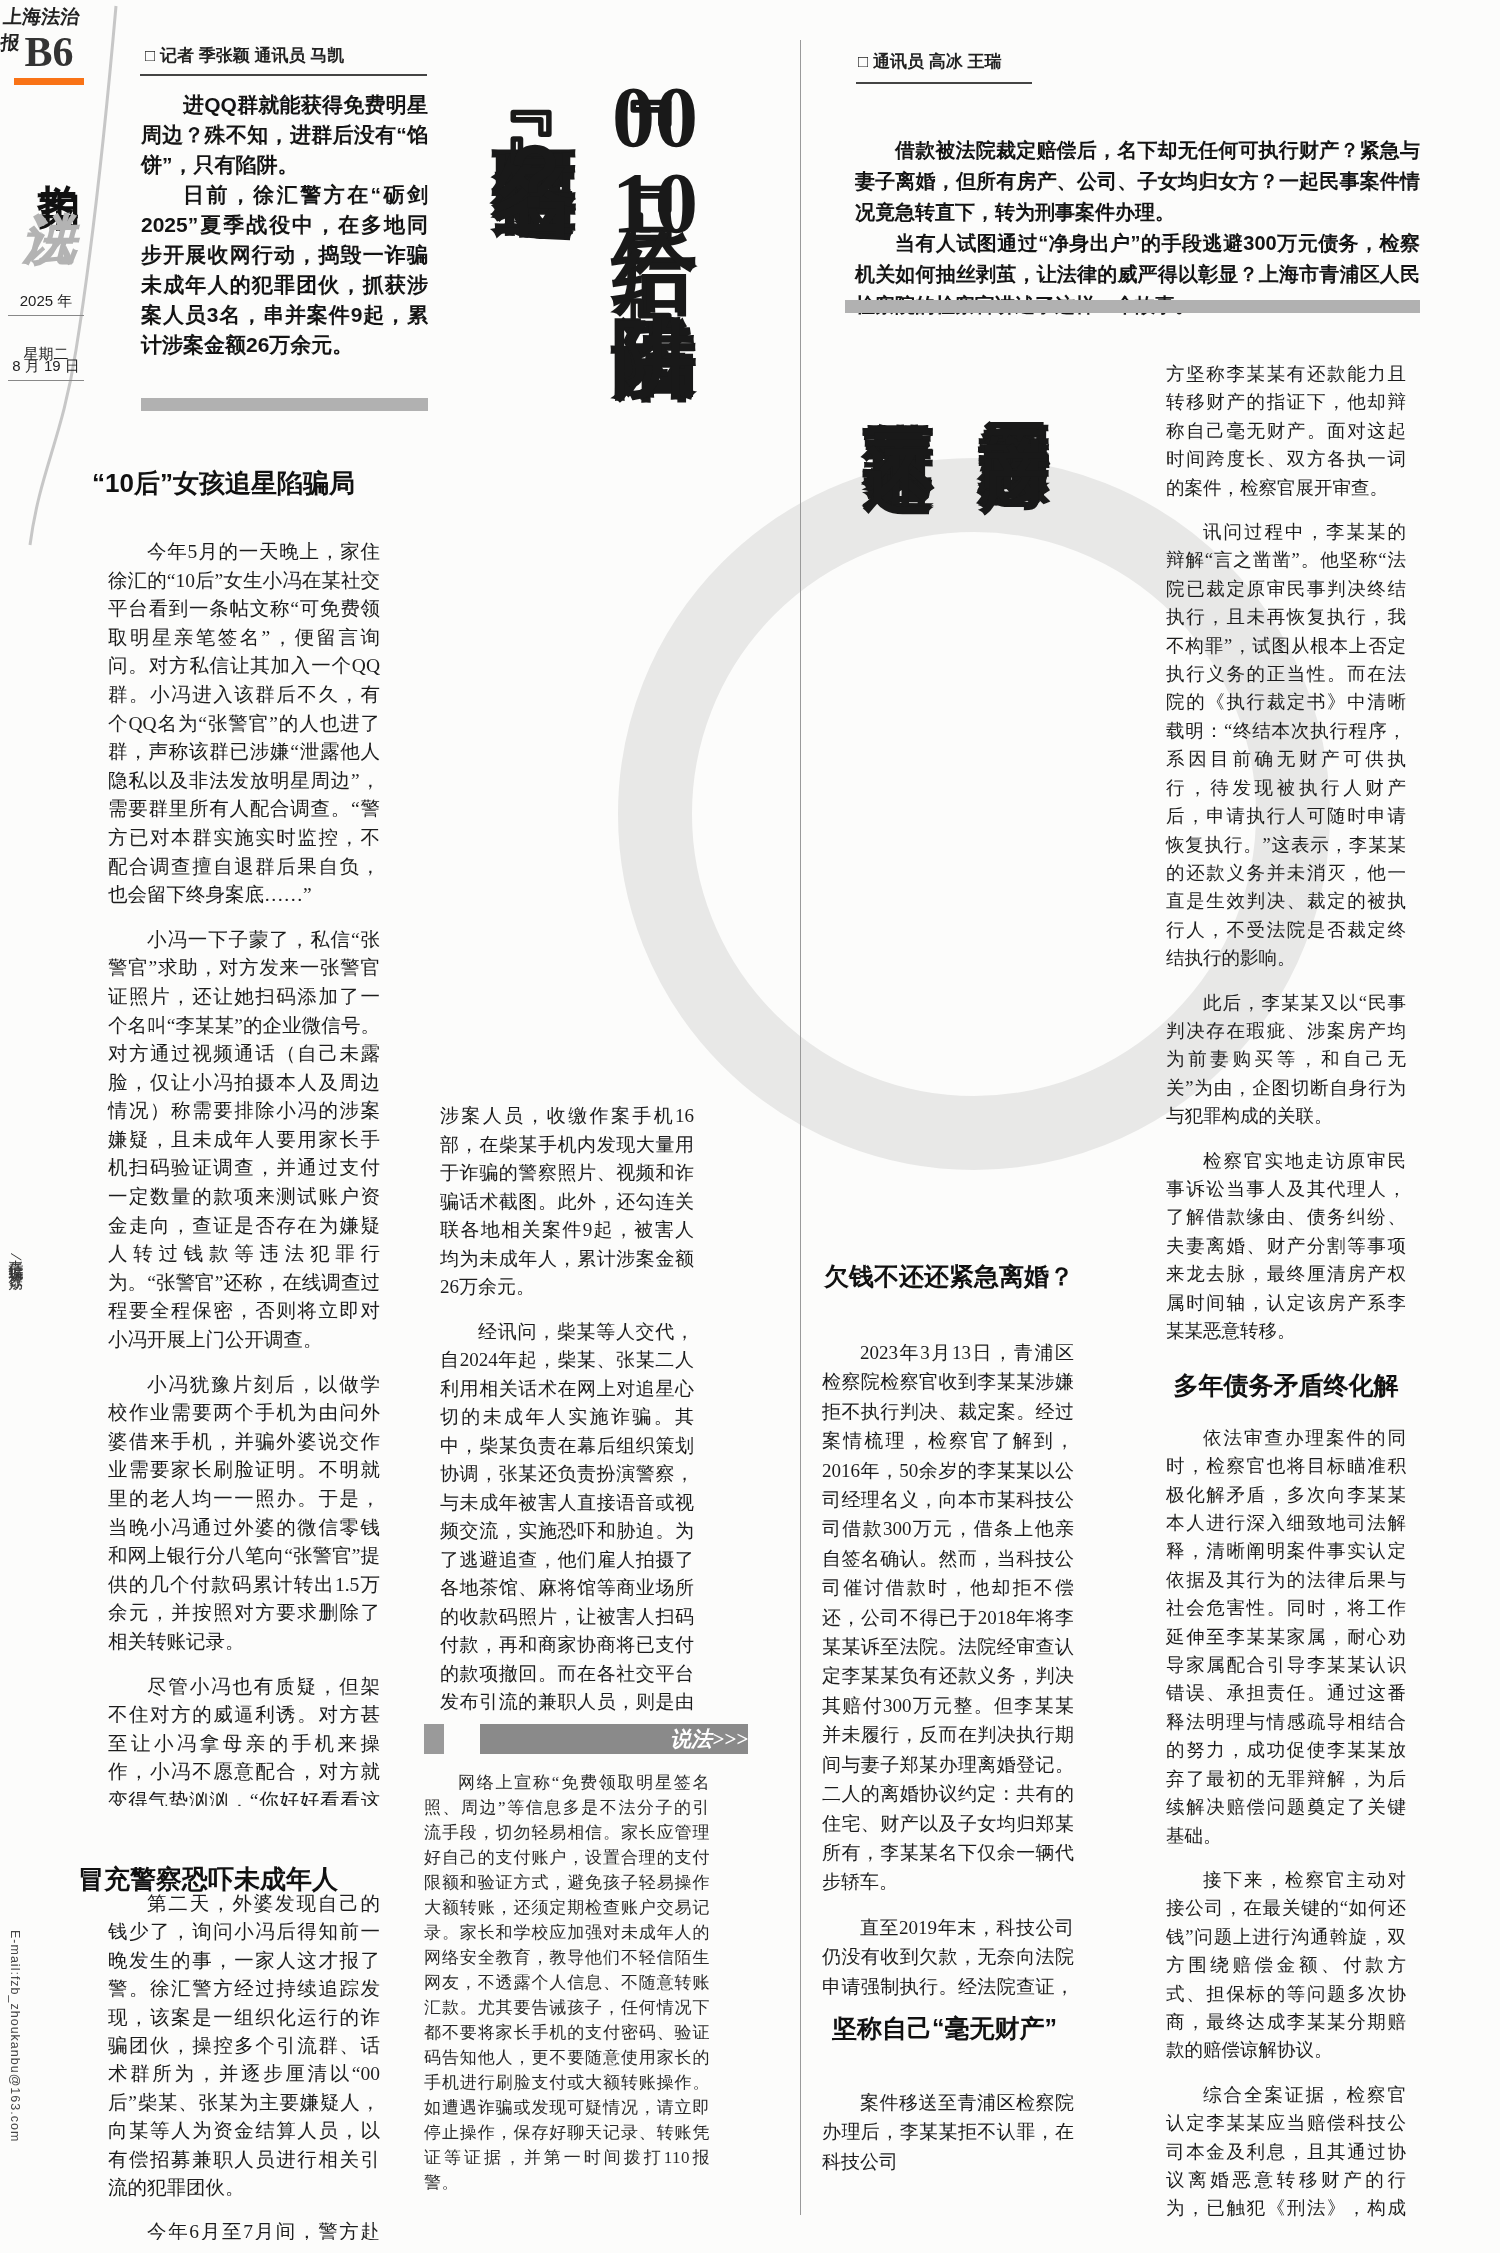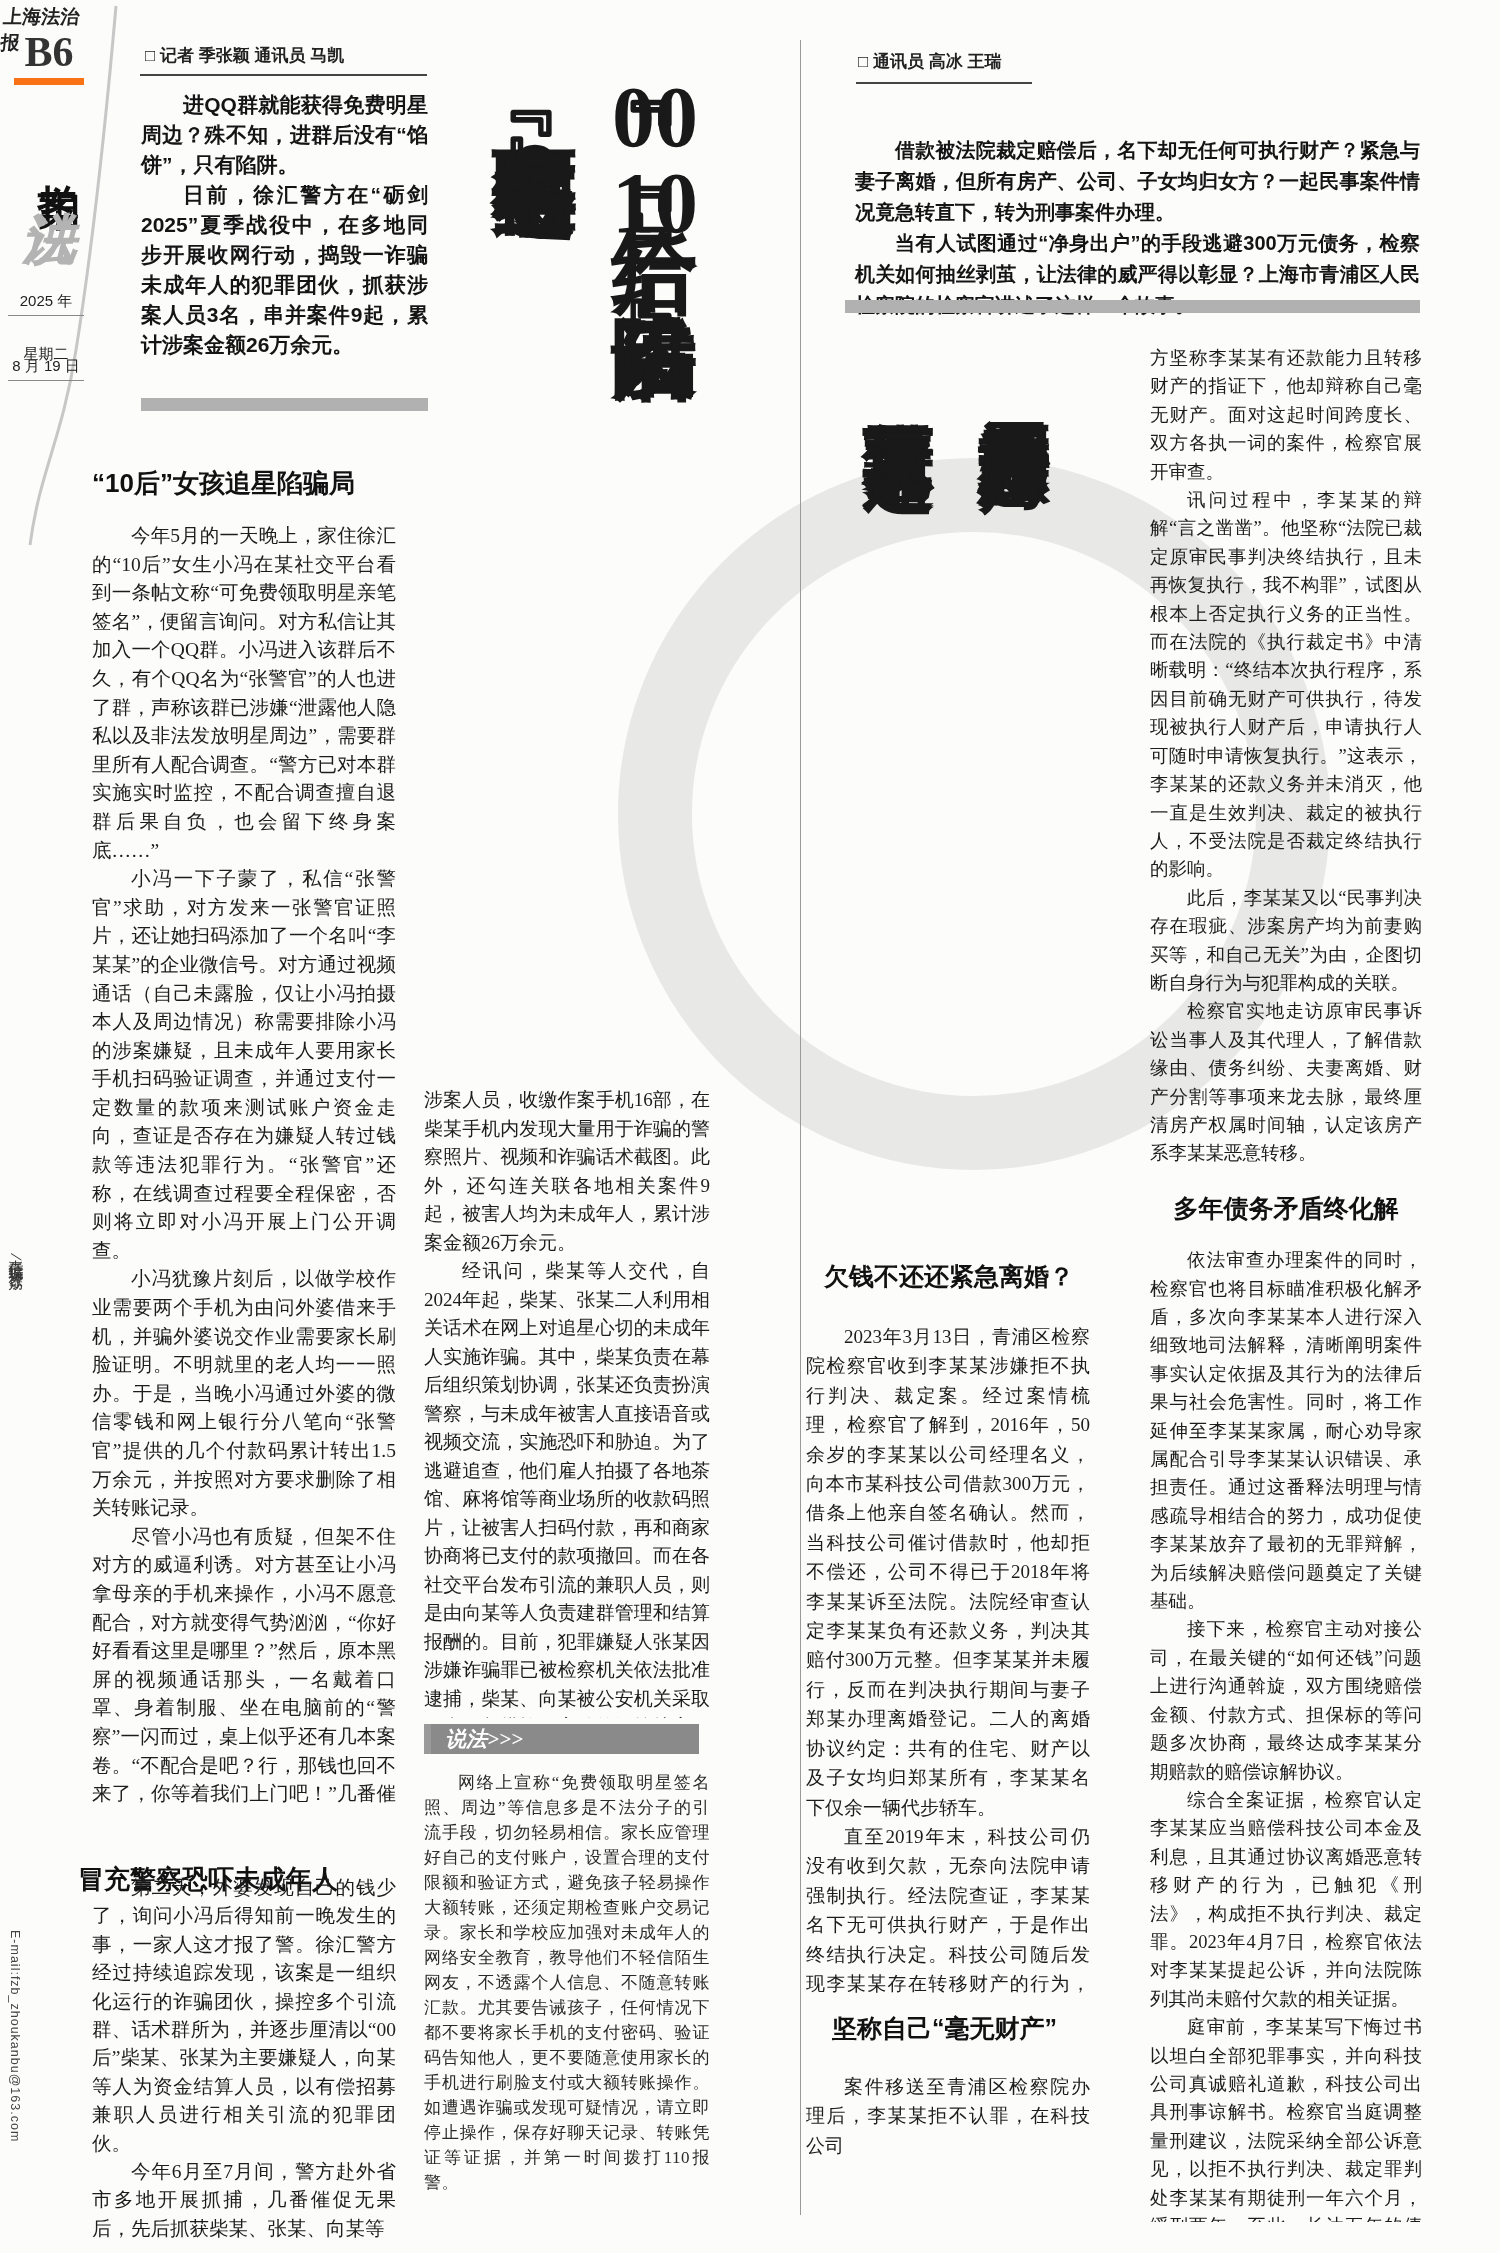--- a/index.html
+++ b/index.html
@@ -26,21 +26,21 @@
       font-family:"Liberation Sans",sans-serif;letter-spacing:1px;}
   
   .divider{left:800px;top:40px;width:1px;height:2175px;background:#9a9a9a;}
   .byline{font-family:"Liberation Sans",sans-serif;font-weight:bold;font-size:17px;color:#222;}
   .b-rule{height:2px;background:#444;}
   .lead{font-family:"Liberation Sans",sans-serif;font-weight:bold;color:#141414;text-align:justify;}
   .lead p{margin:0;text-indent:2em;}
   .graybar{height:13px;background:#b1b1b1;}
   .sec-head{font-family:"Liberation Sans",sans-serif;font-weight:bold;font-size:26px;color:#111;white-space:nowrap;}
   .body-col{text-align:justify;}
-  .body-col p{margin:0;text-indent:2em;}
+  .body-col p{margin:16px;text-indent:2em;}
   .body-col p.noindent{text-indent:0;}
   
   .vhl{writing-mode:vertical-rl;font-family:"Liberation Serif",serif;font-weight:900;color:#191919;}
   .tcy{text-combine-upright:all;}
   .hl-big{font-size:86px;line-height:1.08;}
   .hl-right{font-size:72px;line-height:1.16;letter-spacing:2px;}
   
   .sf-square{width:20px;height:30px;background:#9a9a9a;}
   .sf-bar{height:30px;background:#8a8a8a;color:#fff;font-family:"Liberation Serif",serif;
       font-weight:bold;font-size:21px;line-height:30px;padding-left:14px;font-style:italic;}
@@ -100,21 +100,21 @@
     <p>第二天，外婆发现自己的钱少了，询问小冯后得知前一晚发生的事，一家人这才报了警。徐汇警方经过持续追踪发现，该案是一组织化运行的诈骗团伙，操控多个引流群、话术群所为，并逐步厘清以“00后”柴某、张某为主要嫌疑人，向某等人为资金结算人员，以有偿招募兼职人员进行相关引流的犯罪团伙。</p>
     <p>今年6月至7月间，警方赴外省市多地开展抓捕，几番催促无果后，先后抓获柴某、张某、向某等</p>
   </div>
 
   <div class="abs z body-col" style="left:424px;top:1086px;width:286px;height:632px;font-size:19px;line-height:28.5px;overflow:hidden;">
     <p class="noindent">涉案人员，收缴作案手机16部，在柴某手机内发现大量用于诈骗的警察照片、视频和诈骗话术截图。此外，还勾连关联各地相关案件9起，被害人均为未成年人，累计涉案金额26万余元。</p>
     <p>经讯问，柴某等人交代，自2024年起，柴某、张某二人利用相关话术在网上对追星心切的未成年人实施诈骗。其中，柴某负责在幕后组织策划协调，张某还负责扮演警察，与未成年被害人直接语音或视频交流，实施恐吓和胁迫。为了逃避追查，他们雇人拍摄了各地茶馆、麻将馆等商业场所的收款码照片，让被害人扫码付款，再和商家协商将已支付的款项撤回。而在各社交平台发布引流的兼职人员，则是由向某等人负责建群管理和结算报酬的。目前，犯罪嫌疑人张某因涉嫌诈骗罪已被检察机关依法批准逮捕，柴某、向某被公安机关采取刑事强制措施。案件的深挖扩案、上下游关联团伙的打击工作仍在进一步开展中。</p>
   </div>
 
   <div class="abs z sf-square" style="left:424px;top:1724px;"></div>
-  <div class="abs z sf-bar" style="left:431px;top:1724px;width:254px;">说法&gt;&gt;&gt;</div>
+  <div class="abs z sf-bar" style="left:480px;top:1724px;width:254px;text-align:right;">说法&gt;&gt;&gt;</div>
   <div class="abs z sf-body" style="left:424px;top:1770px;width:286px;height:460px;overflow:hidden;">
     <p>网络上宣称“免费领取明星签名照、周边”等信息多是不法分子的引流手段，切勿轻易相信。家长应管理好自己的支付账户，设置合理的支付限额和验证方式，避免孩子轻易操作大额转账，还须定期检查账户交易记录。家长和学校应加强对未成年人的网络安全教育，教导他们不轻信陌生网友，不透露个人信息、不随意转账汇款。尤其要告诫孩子，任何情况下都不要将家长手机的支付密码、验证码告知他人，更不要随意使用家长的手机进行刷脸支付或大额转账操作。如遭遇诈骗或发现可疑情况，请立即停止操作，保存好聊天记录、转账凭证等证据，并第一时间拨打110报警。</p>
   </div>
 
   <div class="abs z byline" style="left:858px;top:50px;">□ 通讯员 高冰 王瑞</div>
   <div class="abs z b-rule" style="left:856px;top:82px;width:176px;"></div>
 
   <div class="abs z lead" style="left:855px;top:100px;width:565px;font-size:20px;line-height:31px;margin-top:35px;">
     <p>借款被法院裁定赔偿后，名下却无任何可执行财产？紧急与妻子离婚，但所有房产、公司、子女均归女方？一起民事案件情况竟急转直下，转为刑事案件办理。</p>
     <p>当有人试图通过“净身出户”的手段逃避300万元债务，检察机关如何抽丝剥茧，让法律的威严得以彰显？上海市青浦区人民检察院的检察官讲述了这样一个故事。</p>

